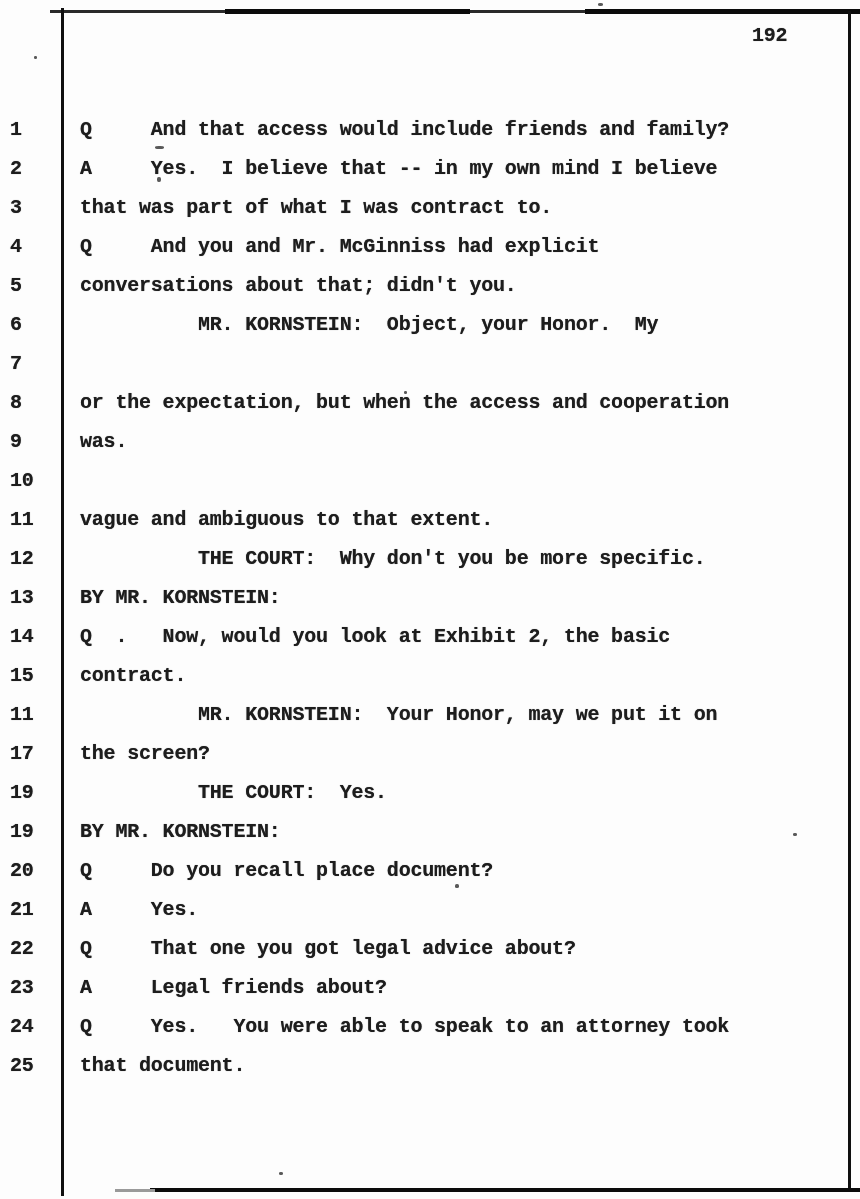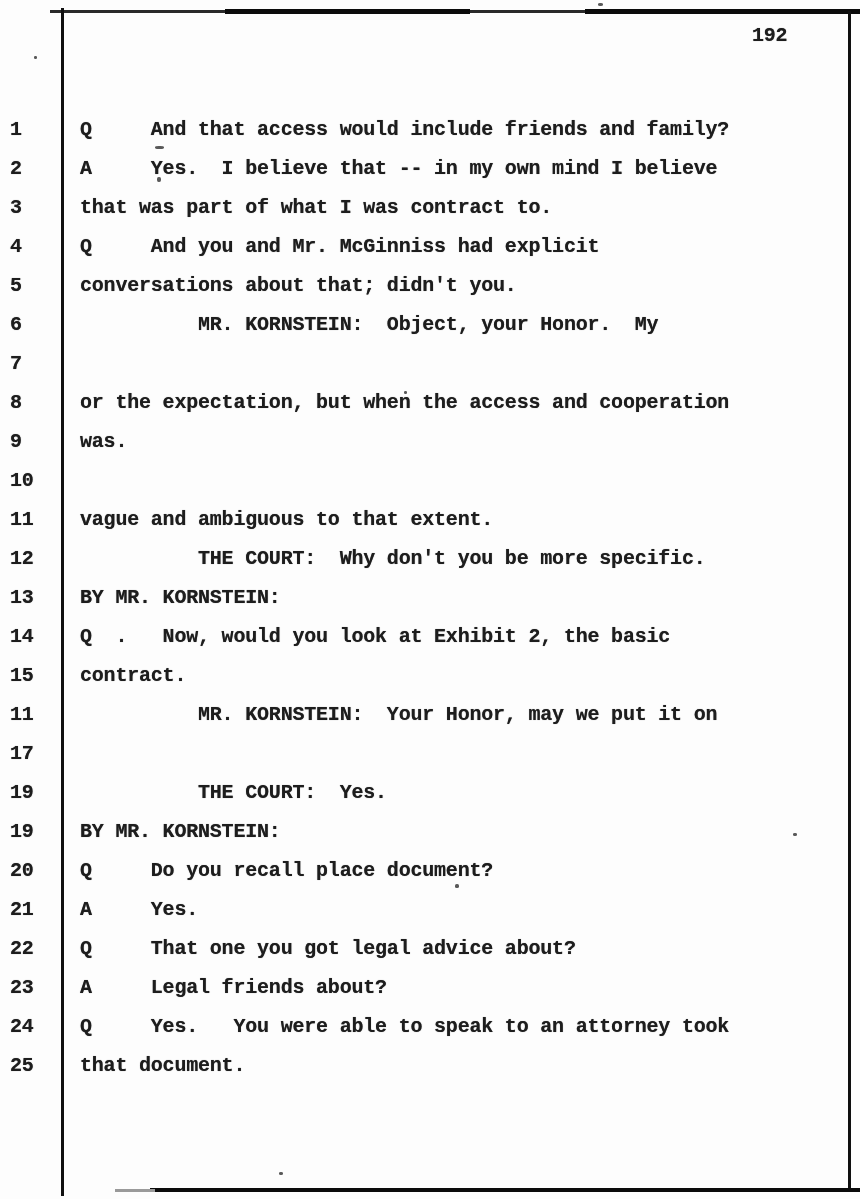--- a/index.html
+++ b/index.html
@@ -154,20 +154,21 @@
     <span class="linetext ink">contract.</span>
   </div>
 
   <div class="row">
     <span class="lineno ink">11</span>
     <span class="linetext ink">          MR. KORNSTEIN:  Your Honor, may we put it on</span>
   </div>
 
   <div class="row">
     <span class="lineno ink">17</span>
+    <span class="linetext ink">the screen?</span>
   </div>
 
   <div class="row">
     <span class="lineno ink">19</span>
     <span class="linetext ink">          THE COURT:  Yes.</span>
   </div>
 
   <div class="row">
     <span class="lineno ink">19</span>
     <span class="linetext ink">BY MR. KORNSTEIN:</span>

